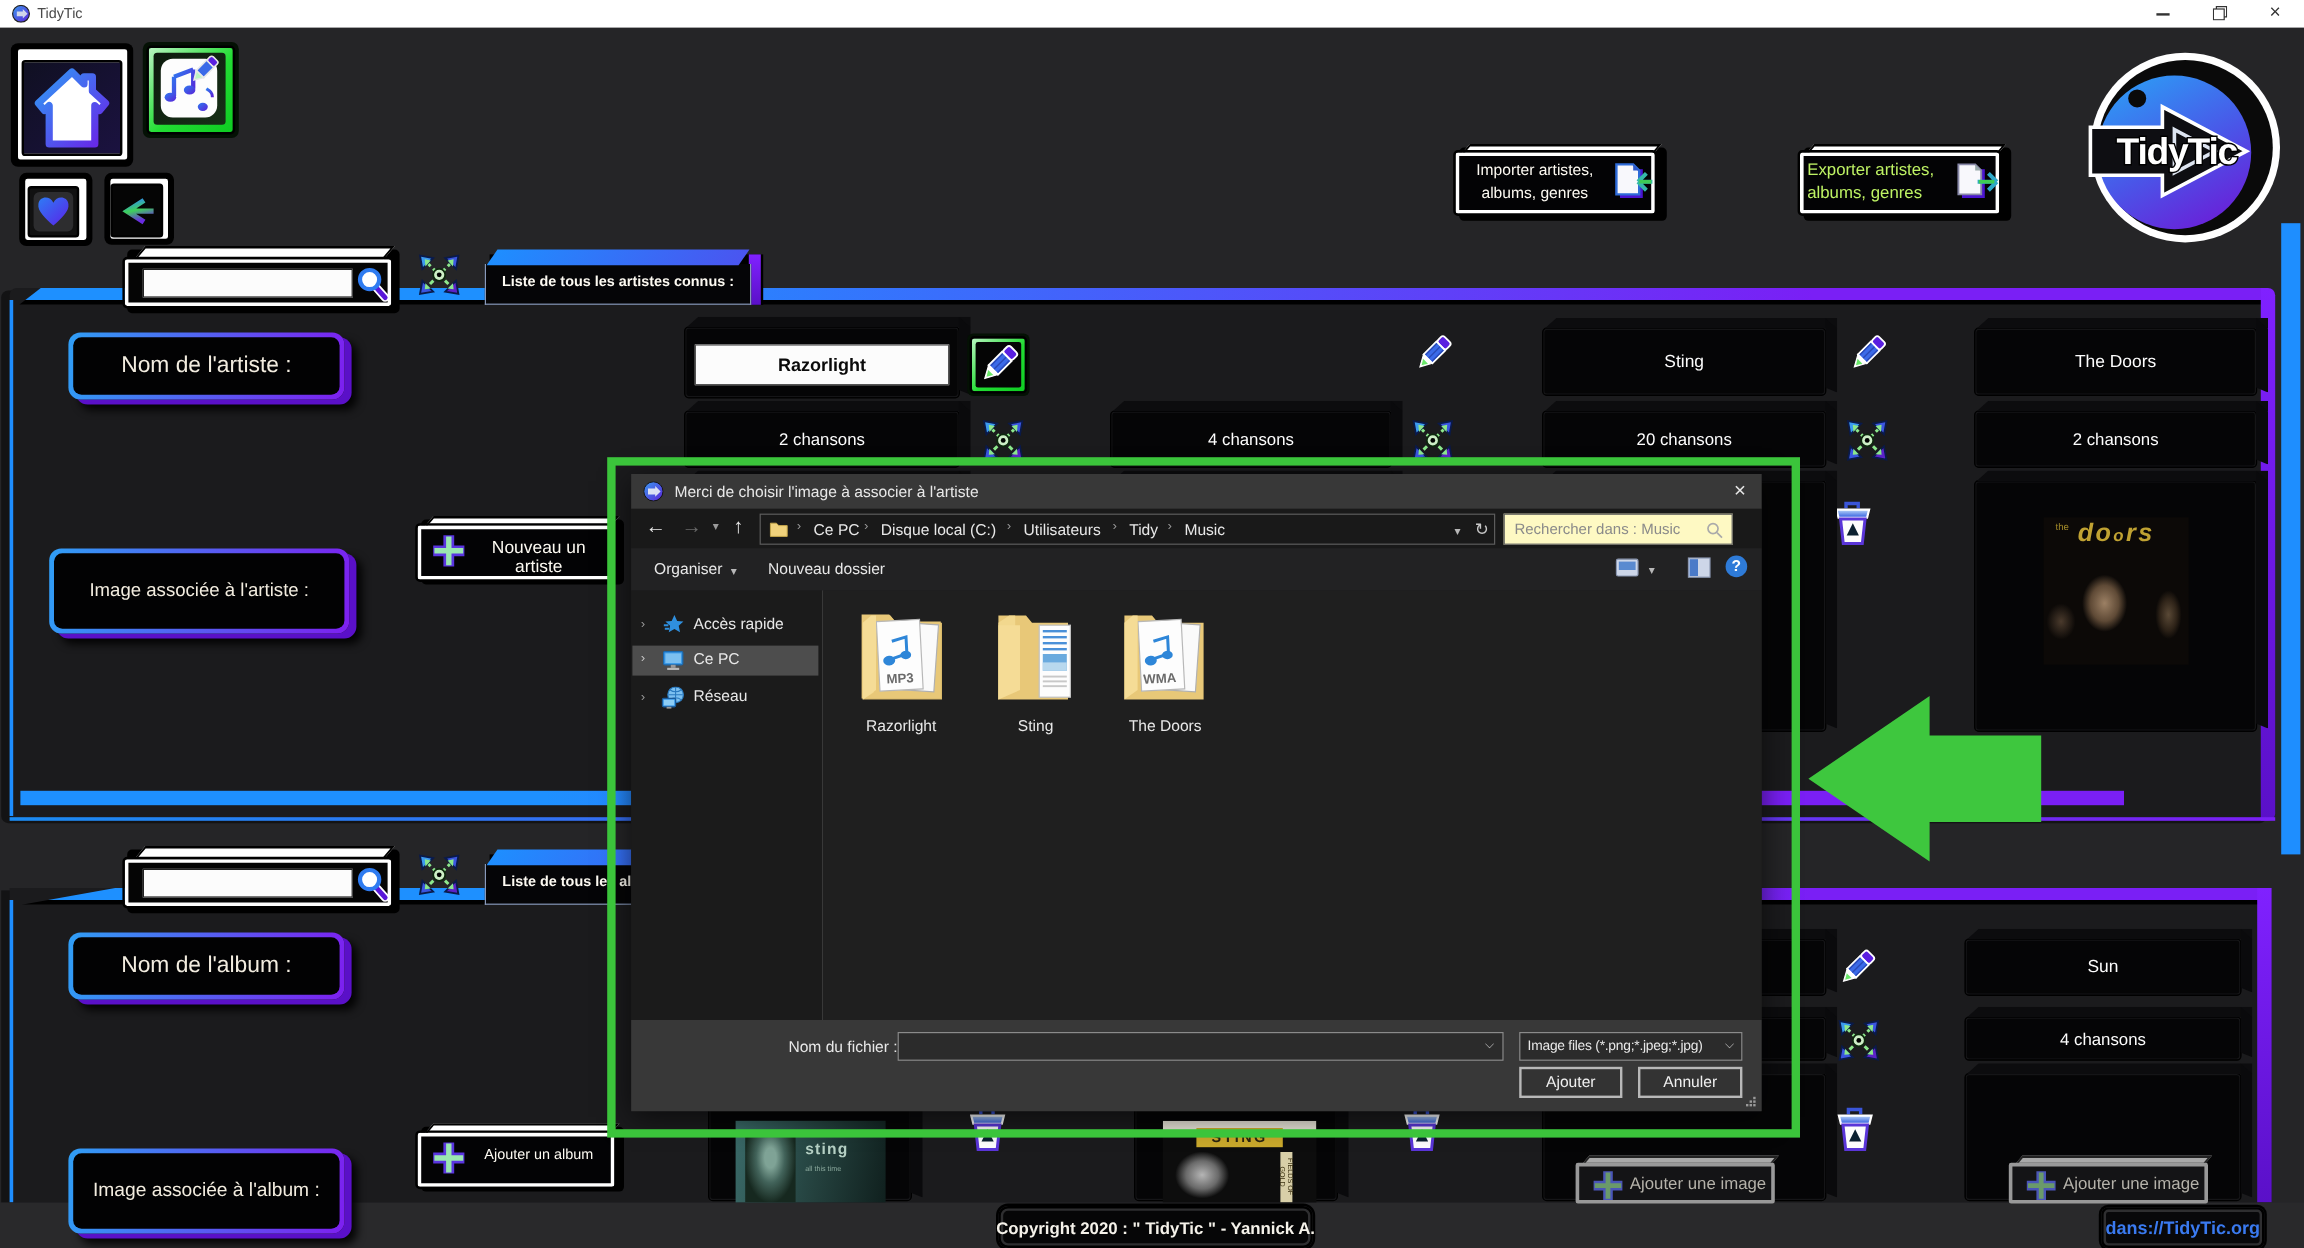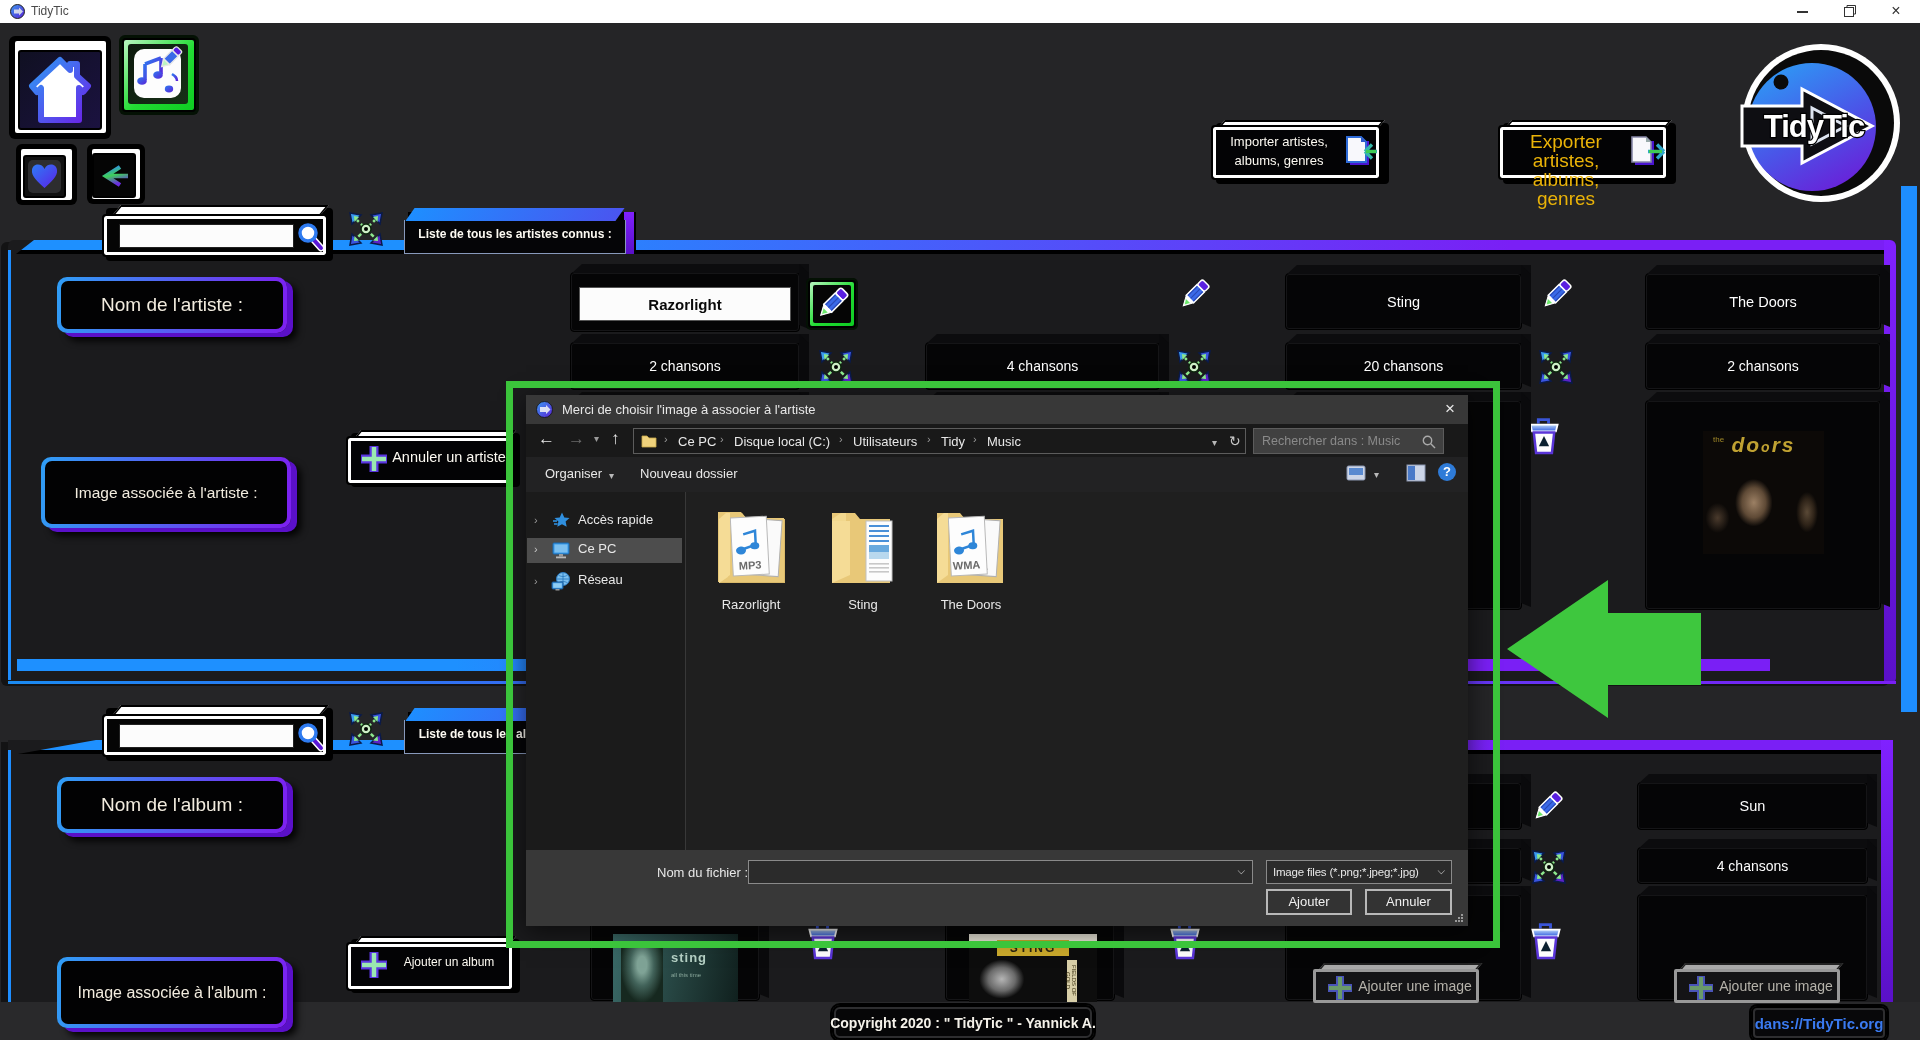--- a/index.html
+++ b/index.html
@@ -160,21 +160,21 @@
     <path d="M20 2 L20 7 L25 7 Z" fill="#2e58c8"></path>
     <path d="M36 16.5 L24 16.5 M24 16.5 L31 9.5 M24 16.5 L31 23.5" stroke="#35b8a8" stroke-width="3.4" fill="none"></path>
     <path d="M35 16.5 L25 16.5" stroke="#3ecc55" stroke-width="3" fill="none"></path>
   </svg>
 </div>
 
 <div class="abs" style="left:1500px;top:120px;width:172px;height:60px">
   <div class="abs" style="left:3px;top:3px;right:-4px;bottom:-4px;background:#000;border-radius:4px"></div>
   <div class="abs" style="left:8px;top:0;width:160px;height:9px;background:#fff;border:2px solid #000;transform:skewX(-40deg)"></div>
   <div class="abs" style="left:0;top:7px;width:166px;height:51px;background:#030305;border:3px solid #fff;outline:2px solid #000;border-radius:2px"></div>
-  <div class="abs" style="left:6px;top:12px;width:120px;text-align:center;color:#eab308;font-size:19px;line-height:19px">Exporter artistes,<br>albums, genres</div>
+  <div class="abs" style="left:6px;top:12px;width:120px;text-align:left;color:#bef264;font-size:14px;line-height:19px">Exporter artistes,<br>albums, genres</div>
   <svg width="42" height="36" viewBox="0 0 42 36" style="position:absolute;left:128px;top:15px">
     <rect x="7" y="6" width="19" height="24" fill="#4a14d0"></rect>
     <path d="M4 2 H18 L23 7 V27 H4 Z" fill="#f8f8fc" stroke="#8888a8" stroke-width="1.6"></path>
     <path d="M18 2 L18 7 L23 7 Z" fill="#9aa"></path>
     <path d="M20 16.5 L36 16.5 M36 16.5 L29 9.5 M36 16.5 L29 23.5" stroke="#2ea8c8" stroke-width="3.4" fill="none"></path>
     <path d="M21 16.5 L34 16.5" stroke="#3ecc55" stroke-width="3" fill="none"></path>
   </svg>
 </div>
 
 <svg class="abs" style="left:1740px;top:42px" width="162" height="162" viewBox="0 0 162 162">
@@ -288,21 +288,21 @@
     </div>
 
 <div class="abs" style="left:348px;top:430px;width:168px;height:53px">
   <div class="abs" style="left:3px;top:3px;right:-4px;bottom:-4px;background:#000;border-radius:4px"></div>
   <div class="abs" style="left:9px;top:0;width:155px;height:10px;background:#fff;border:2px solid #000;transform:skewX(-40deg)"></div>
   <div class="abs" style="left:0;top:8px;width:164px;height:45px;background:#030305;border:3px solid #fff;outline:2px solid #000;border-radius:2px"></div>
   <svg width="32" height="32" viewBox="0 0 32 32" style="position:absolute;left:10px;top:13px">
     <path d="M16 3 L16 29 M3 16 L29 16" stroke="#5a35e0" stroke-width="9"></path>
     <path d="M16 4 L16 28 M4 16 L28 16" stroke="#9ae8b0" stroke-width="4.5"></path>
   </svg>
-  <div class="abs" style="left:44px;top:19px;width:114px;text-align:center;color:#fdfaf2;font-size:14.5px">Annuler un artiste</div>
+  <div class="abs" style="left:44px;top:19px;width:114px;text-align:center;color:#fdfaf2;font-size:14.5px">Nouveau un artiste</div>
 </div>
 
 <div class="bb" style="left:570px;top:272px;width:230px;height:60px">
   <div class="abs" style="left:8px;top:14px;width:212px;height:34px;background:#fcfcfc;border:1px solid #555;
     display:flex;align-items:center;justify-content:center;color:#0a0a0a;font-size:15px;font-weight:bold">Razorlight</div>
 </div>
 
 <div class="abs" style="left:806px;top:278px;width:52px;height:52px;background:#041104;border-radius:5px"></div>
 <div class="abs" style="left:808px;top:280px;width:48px;height:48px;border-radius:4px;border:2px solid #000;
   background:linear-gradient(135deg,#b8f5c0,#22dd33 55%,#0ecc22)"></div>
@@ -574,21 +574,21 @@
     <div class="abs dlgtxt" style="left:205px;top:4px;color:#9a9a9a;font-size:11px">›</div>
     <div class="abs dlgtxt" style="left:219px;top:5px">Utilisateurs</div>
     <div class="abs dlgtxt" style="left:293px;top:4px;color:#9a9a9a;font-size:11px">›</div>
     <div class="abs dlgtxt" style="left:307px;top:5px">Tidy</div>
     <div class="abs dlgtxt" style="left:339px;top:4px;color:#9a9a9a;font-size:11px">›</div>
     <div class="abs dlgtxt" style="left:353px;top:5px">Music</div>
     <div class="abs" style="left:578px;top:8px;color:#b8b8b8;font-size:10px">▾</div>
     <div class="abs" style="left:595px;top:4px;color:#c8c8c8;font-size:14px">↻</div>
   </div>
 
-  <div class="abs" style="left:727px;top:33px;width:191px;height:26px;background:#404040;border:1px solid #5c5c5c">
+  <div class="abs" style="left:727px;top:33px;width:191px;height:26px;background:#fef9c3;border:1px solid #5c5c5c">
     <div class="abs" style="left:8px;top:5px;color:#8a8a8a;font-size:12.5px">Rechercher dans : Music</div>
     <svg class="abs" style="left:168px;top:6px" width="14" height="14" viewBox="0 0 14 14">
       <circle cx="5.5" cy="5.5" r="4.2" fill="none" stroke="#aaa" stroke-width="1.4"></circle>
       <line x1="8.8" y1="8.8" x2="13" y2="13" stroke="#aaa" stroke-width="1.4"></line>
     </svg>
   </div>
 
   <div class="abs" style="left:0;top:62px;width:100%;height:35px;background:#222223"></div>
   <div class="abs dlgtxt" style="left:19px;top:71px">Organiser</div>
   <div class="abs" style="left:83px;top:75px;color:#b8b8b8;font-size:10px">▾</div>

